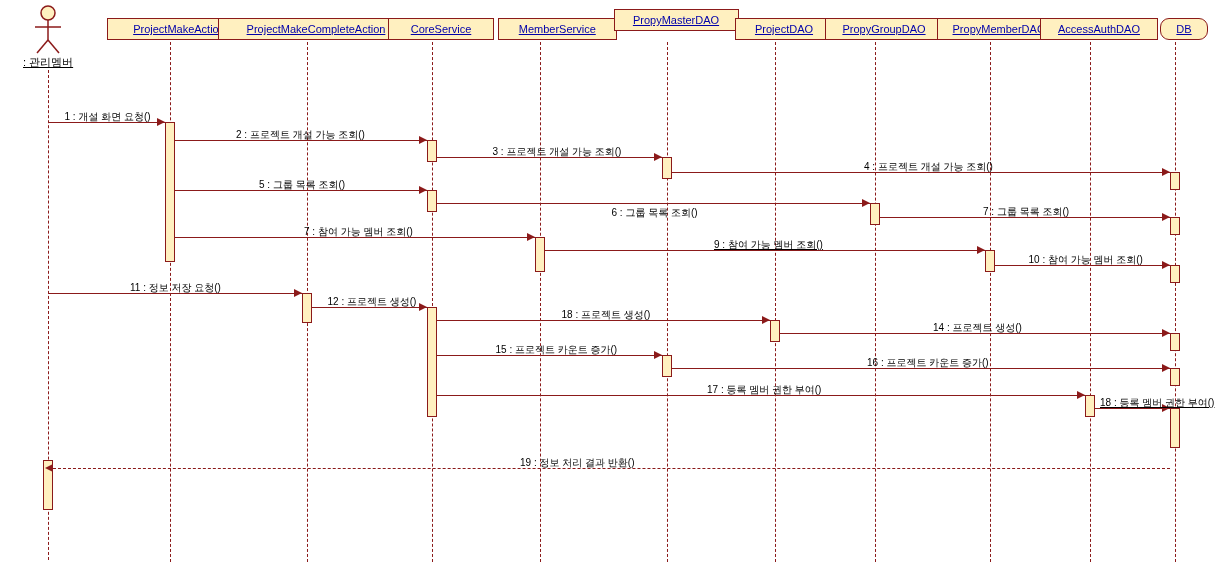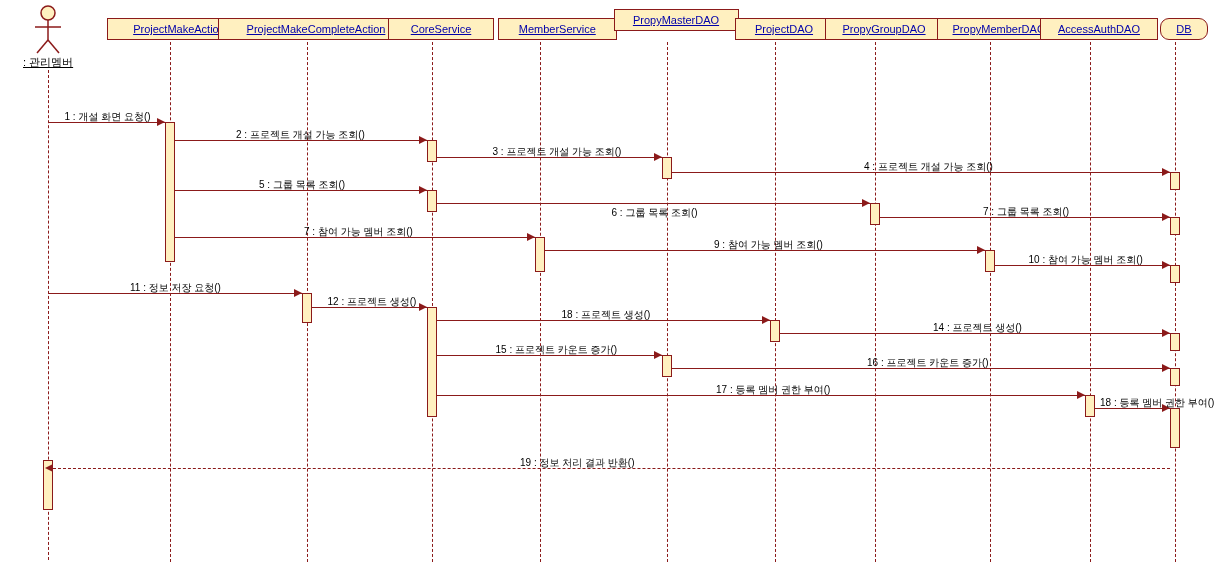--- a/index.html
+++ b/index.html
@@ -177,21 +177,21 @@
       <div class="arrow-right" style="left: 862px; top: 199px;"></div>
       <div class="message-label" style="left: 611.5px; top: 191px; margin-top: 15px;">6 : 그룹 목록 조회()</div>
       <div class="message-line" style="left: 880px; top: 217px; width: 290px;"></div>
       <div class="arrow-right" style="left: 1162px; top: 213px;"></div>
       <div class="message-label" style="left: 983px; top: 205px;">7 : 그룹 목록 조회()</div>
       <div class="message-line" style="left: 175px; top: 237px; width: 360px;"></div>
       <div class="arrow-right" style="left: 527px; top: 233px;"></div>
       <div class="message-label" style="left: 304px; top: 225px;">7 : 참여 가능 멤버 조회()</div>
       <div class="message-line" style="left: 545px; top: 250px; width: 440px;"></div>
       <div class="arrow-right" style="left: 977px; top: 246px;"></div>
-      <div class="message-label" style="left: 714px; top: 238px;">9 : 참여 가능 멤버 조회()</div>
+      <div class="message-label" style="left: 714px; top: 238px; text-decoration: underline;">9 : 참여 가능 멤버 조회()</div>
       <div class="message-line" style="left: 995px; top: 265px; width: 175px;"></div>
       <div class="arrow-right" style="left: 1162px; top: 261px;"></div>
       <div class="message-label" style="left: 1028.5px; top: 253px;">10 : 참여 가능 멤버 조회()</div>
       <div class="message-line" style="left: 48px; top: 293px; width: 254px;"></div>
       <div class="arrow-right" style="left: 294px; top: 289px;"></div>
       <div class="message-label" style="left: 130px; top: 281px;">11 : 정보 저장 요청()</div>
       <div class="message-line" style="left: 312px; top: 307px; width: 115px;"></div>
       <div class="arrow-right" style="left: 419px; top: 303px;"></div>
       <div class="message-label" style="left: 327.5px; top: 295px;">12 : 프로젝트 생성()</div>
       <div class="message-line" style="left: 437px; top: 320px; width: 333px;"></div>
@@ -201,24 +201,24 @@
       <div class="arrow-right" style="left: 1162px; top: 329px;"></div>
       <div class="message-label" style="left: 933px; top: 321px;">14 : 프로젝트 생성()</div>
       <div class="message-line" style="left: 437px; top: 355px; width: 225px;"></div>
       <div class="arrow-right" style="left: 654px; top: 351px;"></div>
       <div class="message-label" style="left: 495.5px; top: 343px;">15 : 프로젝트 카운트 증가()</div>
       <div class="message-line" style="left: 672px; top: 368px; width: 498px;"></div>
       <div class="arrow-right" style="left: 1162px; top: 364px;"></div>
       <div class="message-label" style="left: 867px; top: 356px;">16 : 프로젝트 카운트 증가()</div>
       <div class="message-line" style="left: 437px; top: 395px; width: 648px;"></div>
       <div class="arrow-right" style="left: 1077px; top: 391px;"></div>
-      <div class="message-label" style="left: 707px; top: 383px; margin-left: 9px;">17 : 등록 멤버 권한 부여()</div>
+      <div class="message-label" style="left: 707px; top: 383px;">17 : 등록 멤버 권한 부여()</div>
       <div class="message-line" style="left: 1095px; top: 408px; width: 75px;"></div>
       <div class="arrow-right" style="left: 1162px; top: 404px;"></div>
-      <div class="message-label" style="left: 1100px; top: 396px;">18 : 등록 멤버 권한 부여()</div>
+      <div class="message-label" style="left: 1100px; top: 396px; text-decoration: underline;">18 : 등록 멤버 권한 부여()</div>
     </div>
 
   <div class="return-line" style="left:53px; top:468px; width:1117px;"></div>
   <div class="arrow-left" style="left:45px; top:464px;"></div>
   <div class="message-label" style="left:520px; top:456px;">
     <span>19</span> : <span>정보 처리 결과 반환()</span>
   </div>
 
 </div>
 

